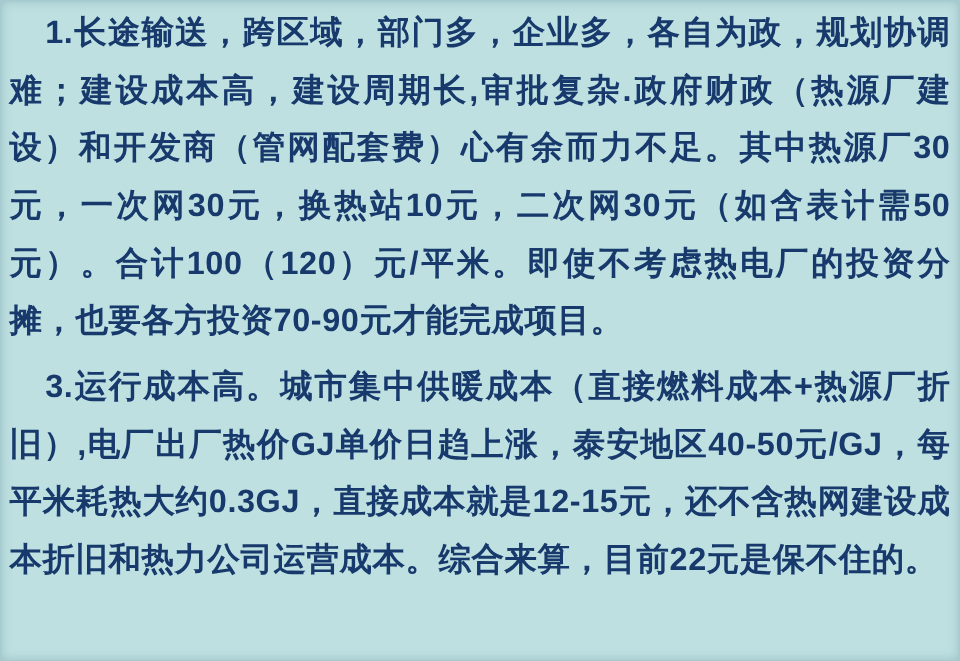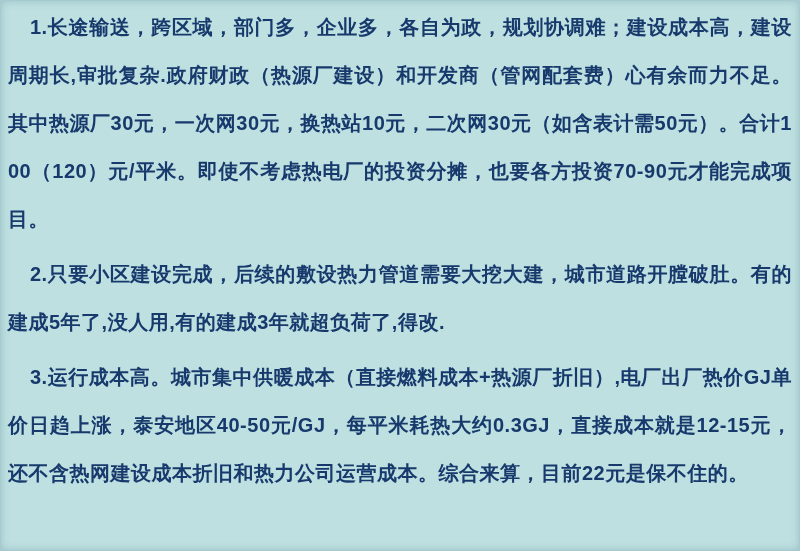--- a/index.html
+++ b/index.html
@@ -19,31 +19,30 @@
     height: 551px;
     box-sizing: border-box;
     padding: 3px 8px 0 8px;
     background: #bee0e1;
     
     box-shadow: inset 0 0 0 1px #a5cbd0, inset 0 0 10px rgba(96, 138, 148, 0.45);
     color: #17396c;
   }
   .slide p.para {
     margin: 0 0 7px 0;
-    font-size: 20px;
+    font-size: 27px;
     line-height: 48px;
     font-weight: bold;
     color: #17396c;
     text-indent: 1.1em;
     text-align: justify;
     text-align-last: left;
     letter-spacing: 0.5px;
     word-break: break-all;
   }
 </style>
 </head>
 <body>
 
 <div class="slide">
   <p class="para">1.长途输送，跨区域，部门多，企业多，各自为政，规划协调难；建设成本高，建设周期长,审批复杂.政府财政（热源厂建设）和开发商（管网配套费）心有余而力不足。其中热源厂30元，一次网30元，换热站10元，二次网30元（如含表计需50元）。合计100（120）元/平米。即使不考虑热电厂的投资分摊，也要各方投资70-90元才能完成项目。</p>
-  <p class="para">2.只要小区建设完成，后续的敷设热力管道需要大挖大建，城市道路开膛破肚。有的建成5年了,没人用,有的建成3年就超负荷了,得改.</p>
   <p class="para">3.运行成本高。城市集中供暖成本（直接燃料成本+热源厂折旧）,电厂出厂热价GJ单价日趋上涨，泰安地区40-50元/GJ，每平米耗热大约0.3GJ，直接成本就是12-15元，还不含热网建设成本折旧和热力公司运营成本。综合来算，目前22元是保不住的。</p>
 </div>
 
 </body></html>

